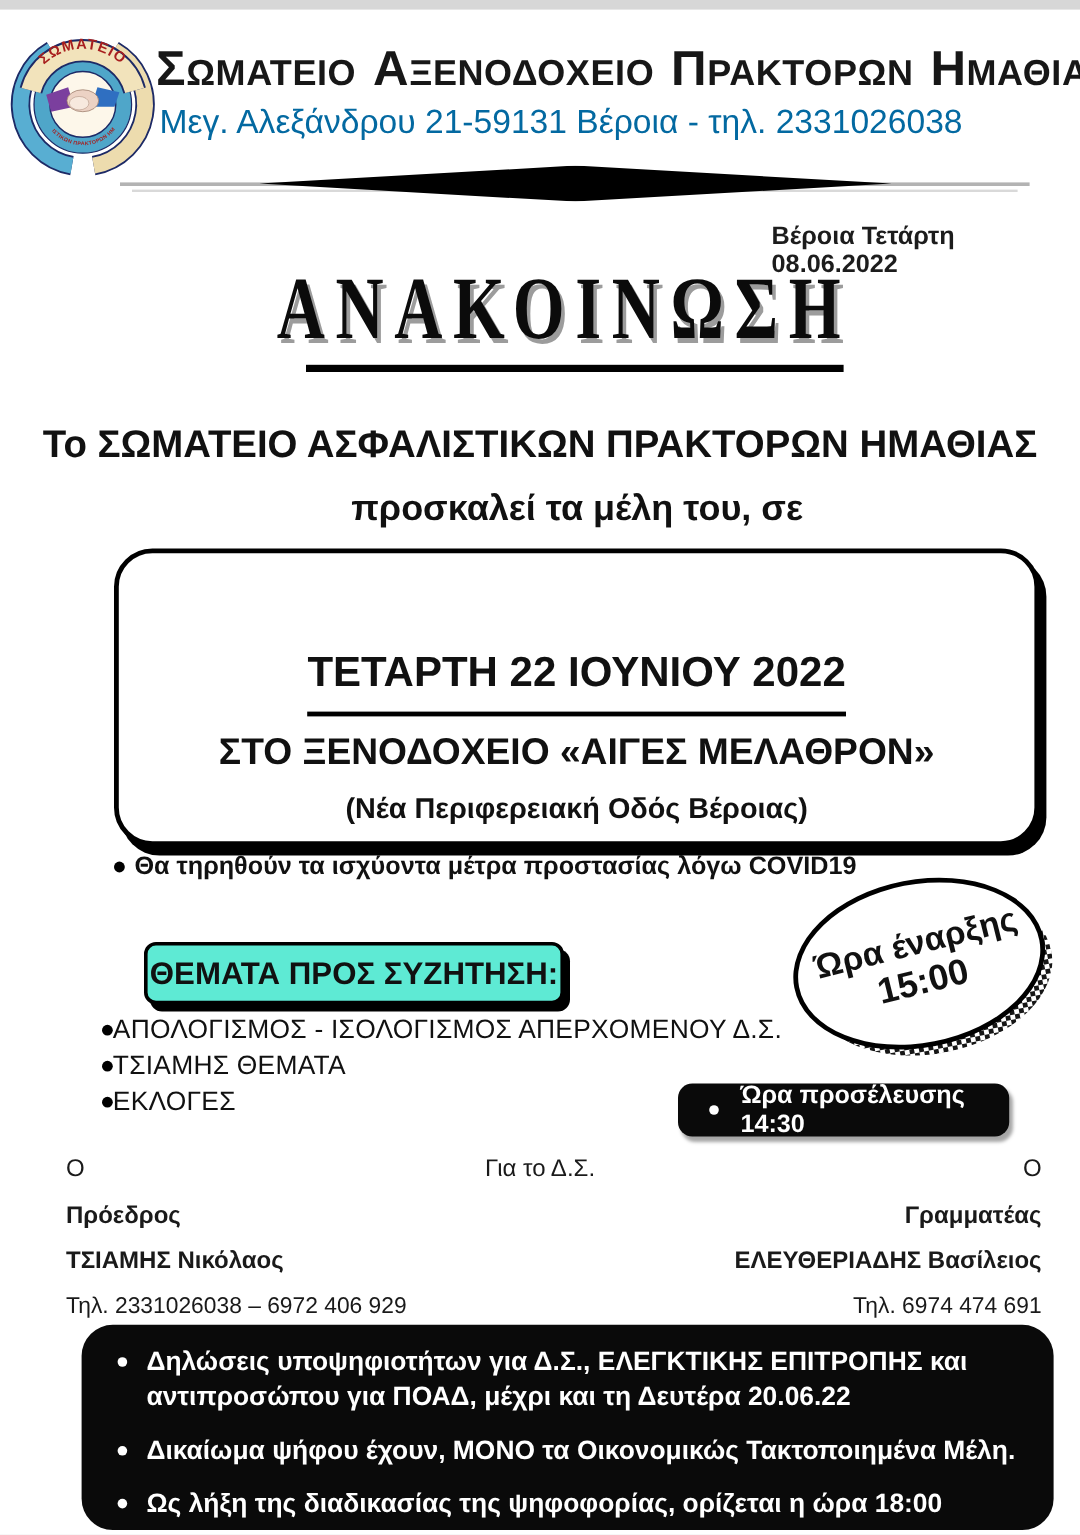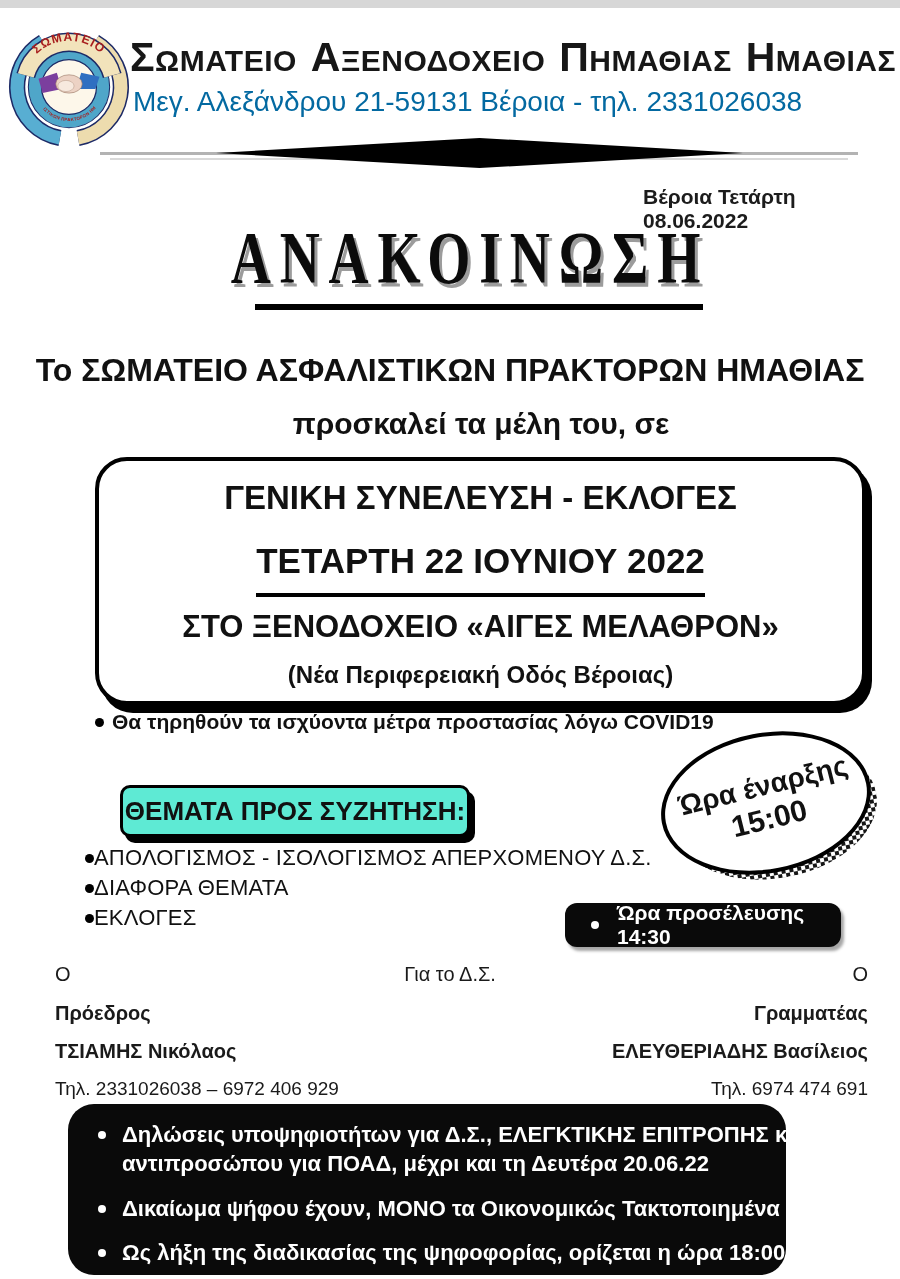--- a/index.html
+++ b/index.html
@@ -74,21 +74,21 @@
   .sig{font-size:20px;color:#1a1a1a;}
   .sig-left{left:55px;text-align:left;}
   .sig-right{right:32px;text-align:right;}
   .sig-center{left:0;width:900px;text-align:center;}
   .row-o{top:963px;}
   .row-role{top:1002px;font-weight:700;}
   .row-name{top:1040px;font-weight:700;}
   .row-phone{top:1078px;font-size:19px;font-weight:400;}
 
   
-  .footer-box{left:68px;top:1104px;width:718px;height:171px;background:#0a0a0a;border-radius:26px;
+  .footer-box{left:68px;top:1104px;width:810px;height:171px;background:#0a0a0a;border-radius:26px;
         color:#fff;box-sizing:border-box;}
   .f-item{position:absolute;left:30px;display:flex;gap:16px;font-size:22px;font-weight:700;line-height:29px;}
   .f-item .dot-w{margin-top:11px;}
   .f1{top:16px;width:760px;}
   .f2{top:90px;width:760px;}
   .f3{top:134px;width:760px;}
 </style>
 </head>
 <body>
 
@@ -125,21 +125,21 @@
     <span class="word">
         <span class="lead">Σ</span>
         <span class="rest">ΩΜΑΤΕΙΟ</span>
       </span>
     <span class="word">
         <span class="lead">Α</span>
         <span class="rest">ΞΕΝΟΔΟΧΕΙΟ</span>
       </span>
     <span class="word">
         <span class="lead">Π</span>
-        <span class="rest">ΗΜΑΘΙΑΣ</span>
+        <span class="rest">ΡΑΚΤΟΡΩΝ</span>
       </span>
     <span class="word">
         <span class="lead">Η</span>
         <span class="rest">ΜΑΘΙΑΣ</span>
       </span>
   </div>
   <div class="abs address">Μεγ. Αλεξάνδρου 21-59131 Βέροια - τηλ. 2331026038</div>
 
   <div class="abs divider">
     <div class="line1"></div>
@@ -149,21 +149,20 @@
 
   <div class="abs date-line">Βέροια Τετάρτη 08.06.2022</div>
 
   <div class="abs page-title">ΑΝΑΚΟΙΝΩΣΗ</div>
   <div class="abs title-underline"></div>
 
   <div class="abs intro-1">Το ΣΩΜΑΤΕΙΟ ΑΣΦΑΛΙΣΤΙΚΩΝ ΠΡΑΚΤΟΡΩΝ ΗΜΑΘΙΑΣ</div>
   <div class="abs intro-2">προσκαλεί τα μέλη του, σε</div>
 
   <div class="abs event-box">
-    <div class="l1">ΓΕΝΙΚΗ ΣΥΝΕΛΕΥΣΗ - ΕΚΛΟΓΕΣ</div>
     <div class="l2"><span>ΤΕΤΑΡΤΗ 22 ΙΟΥΝΙΟΥ 2022</span></div>
     <div class="l3">ΣΤΟ ΞΕΝΟΔΟΧΕΙΟ «ΑΙΓΕΣ ΜΕΛΑΘΡΟΝ»</div>
     <div class="l4">(Νέα Περιφερειακή Οδός Βέροιας)</div>
   </div>
 
   <div class="abs covid-note">
     <span class="dot"></span>
     <span>Θα τηρηθούν τα ισχύοντα μέτρα προστασίας λόγω COVID19</span>
   </div>
 
@@ -176,21 +175,21 @@
   <div class="abs topics-box">
     <span>ΘΕΜΑΤΑ ΠΡΟΣ ΣΥΖΗΤΗΣΗ:</span>
   </div>
   <div class="abs topics-list">
     <div class="topic-item">
       <span class="dot"></span>
       <span>ΑΠΟΛΟΓΙΣΜΟΣ - ΙΣΟΛΟΓΙΣΜΟΣ  ΑΠΕΡΧΟΜΕΝΟΥ Δ.Σ.</span>
     </div>
     <div class="topic-item">
       <span class="dot"></span>
-      <span>ΔΙΑΦΟΡΑ ΘΕΜΑΤΑ</span>
+      <span>ΤΣΙΑΜΗΣ ΘΕΜΑΤΑ</span>
     </div>
     <div class="topic-item">
       <span class="dot"></span>
       <span>ΕΚΛΟΓΕΣ</span>
     </div>
   </div>
 
   <div class="abs arrival-badge">
     <span class="dot-w"></span>
     <span>Ώρα προσέλευσης 14:30</span>

